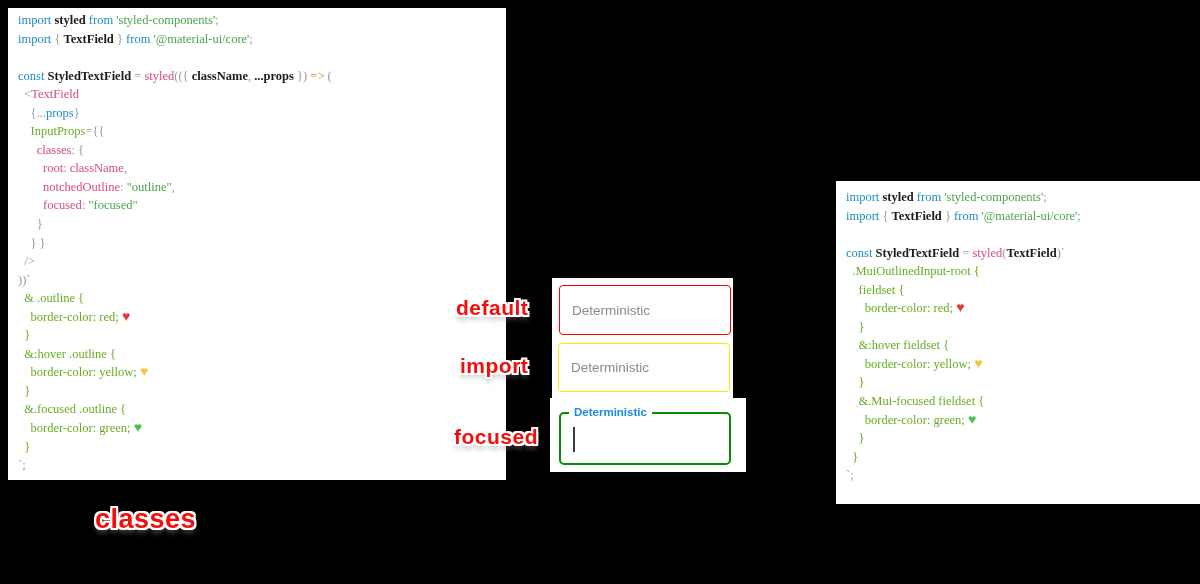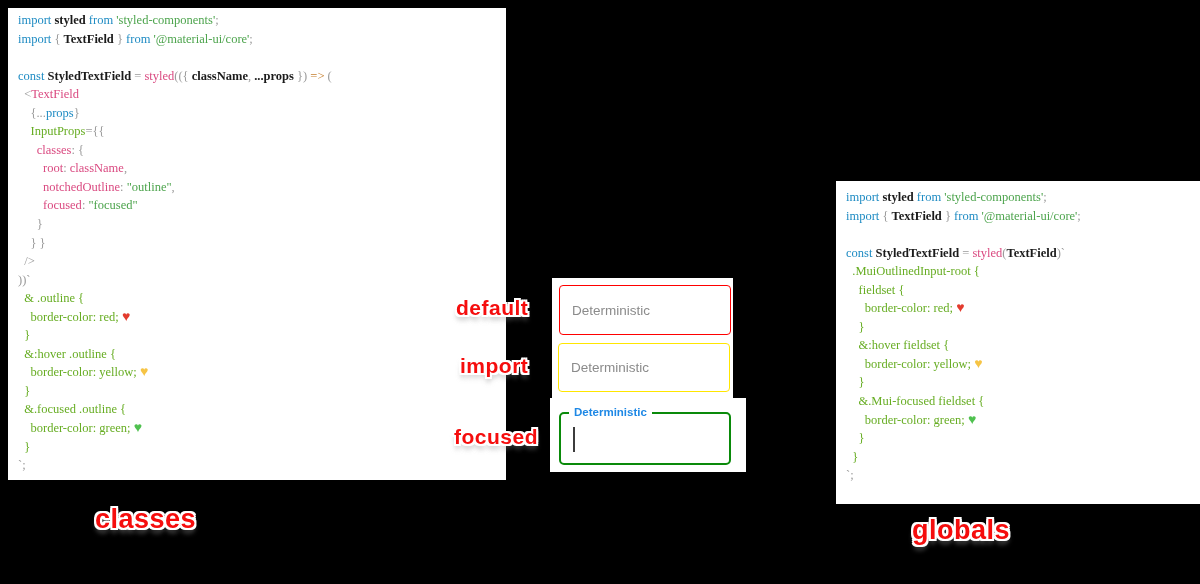--- a/index.html
+++ b/index.html
@@ -56,15 +56,14 @@
   <div id="field-focused" class="mui-field" style="border-color: rgb(10, 138, 10);">
     <span class="notch-label">Deterministic</span>
     <span class="caret"></span>
   </div>
 
   <div id="label-default" class="outlabel">default</div>
   <div id="label-hover" class="outlabel">import</div>
   <div id="label-focused" class="outlabel">focused</div>
 
   <div id="caption-classes" class="outlabel">classes</div>
-  <div id="caption-globals" class="outlabel">globals</div>
 
 </div>
 
 </body></html>

